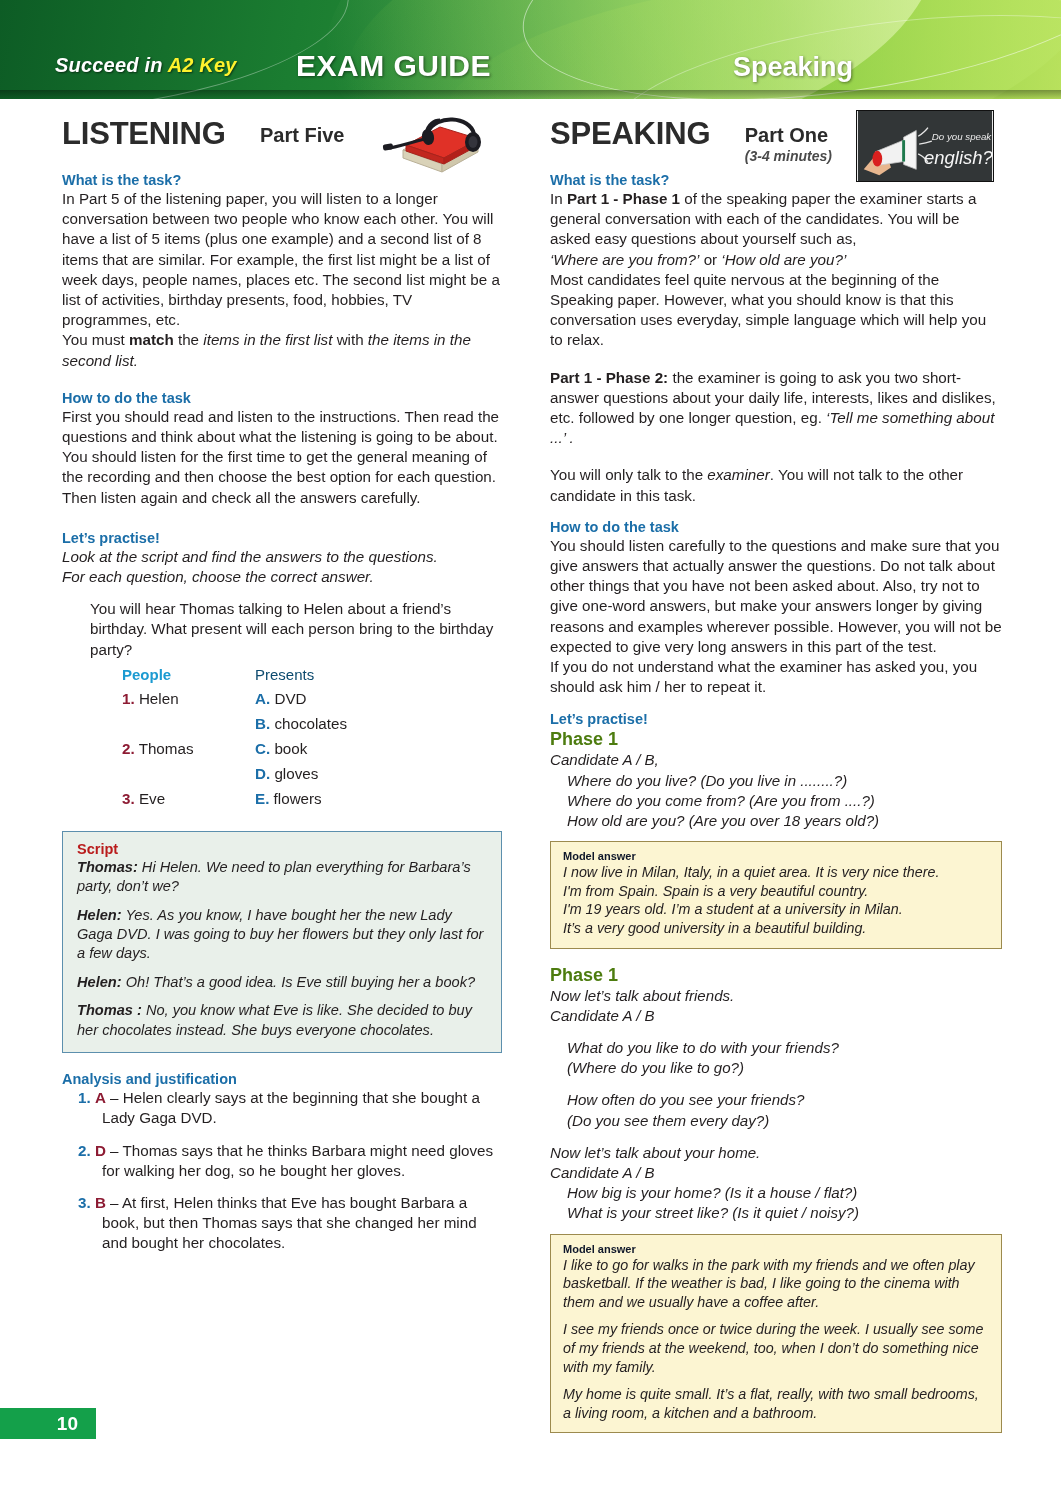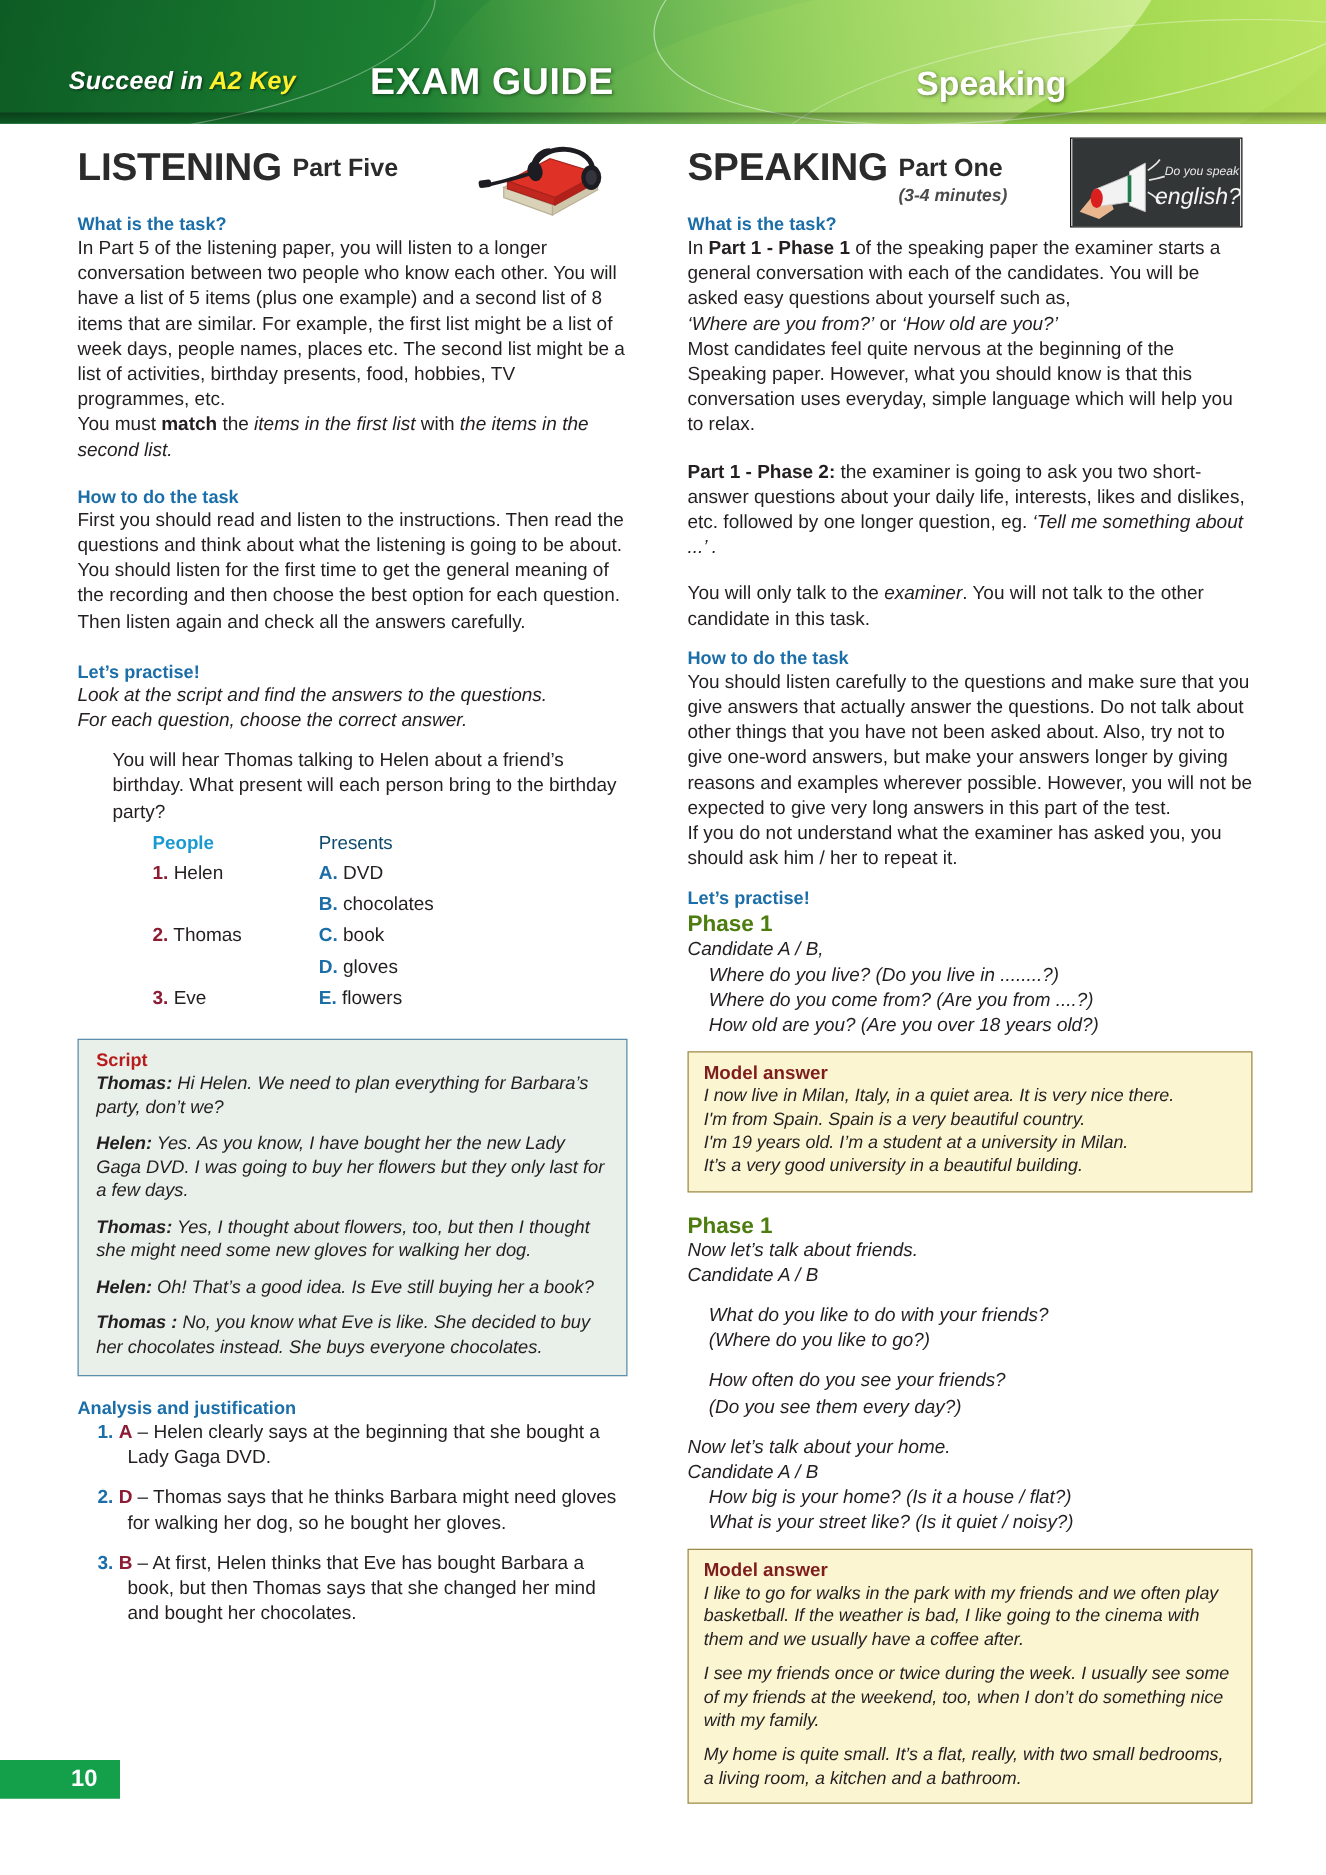--- a/index.html
+++ b/index.html
@@ -77,21 +77,21 @@
   .col-left  { position:absolute; left:62px;  top:116px; width:440px; }
   .col-right { position:absolute; left:550px; top:116px; width:452px; }
 
   .sec-title-row { position:relative; height:56px; }
   .sec-title {
     font-size:31px; font-weight:bold; color:#2b2b2b; letter-spacing:-0.2px;
     display:inline-block; vertical-align:top;
   }
   .sec-part {
     font-size:20px; font-weight:bold; color:#2b2b2b;
-    display:inline-block; vertical-align:top; margin-left:4px; padding-top:8px;
+    display:inline-block; vertical-align:top; margin-left:30px; padding-top:8px;
   }
   .sec-part .mins {
     display:block; font-size:14px; font-style:italic; font-weight:bold;
     color:#4a4a4a; margin-top:1px; text-align:center;
   }
 
   
   .icon-listening {
     position:absolute; left:316px; top:-4px; width:110px; height:62px;
   }
@@ -151,21 +151,21 @@
   
   .phase-h { font-size:18px; font-weight:bold; color:#4d7c0f; margin:2px 0 0 0; }
   .qblock { font-size:15.1px; line-height:20.2px; font-style:italic; margin:0; }
   .qindent { padding-left:17px; }
   .qgap { margin-top:12px; }
 
   .model-box {
     border:1px solid #9c8a4e; background:#fcf5d2; padding:8px 12px 10px 12px;
     margin-top:10px;
   }
-  .model-box h4 { font-size:15px; font-weight:bold; color:#7f1d1d; margin:0 0 1px 0; }
+  .model-box h4 { font-size:11px; font-weight:bold; color:#0f172a; margin:0 0 1px 0; }
   .model-box p {
     font-size:14.3px; line-height:18.6px; font-style:italic; margin:0 0 9px 0;
   }
   .model-box p.tight { margin-bottom:0; }
   .model-box p:last-child { margin-bottom:0; }
 
   
   .pagenum {
     position:absolute; left:0; top:1408px; width:96px; height:31px;
     background:#14a04a; color:#ffffff; font-size:19px; font-weight:bold;
@@ -258,21 +258,20 @@
         <span class="ppl"><span class="numk">3.</span> <span>Eve</span></span>
         <span class="prs"><span class="letk">E.</span> <span>flowers</span></span>
       </div>
     </div>
   </div>
 
   <div class="script-box">
     <h4>Script</h4>
     <p><span class="who">Thomas:</span><span> Hi Helen. We need to plan everything for Barbara’s party, don’t we?</span></p>
     <p><span class="who">Helen:</span><span> Yes. As you know, I have bought her the new Lady Gaga DVD. I was going to buy her flowers but they only last for a few days.</span></p>
-    <p><span class="who">Thomas:</span><span> Yes, I thought about flowers, too, but then I thought she might need some new gloves for walking her dog.</span></p>
     <p><span class="who">Helen:</span><span> Oh! That’s a good idea. Is Eve still buying her a book?</span></p>
     <p><span class="who">Thomas :</span><span> No, you know what Eve is like. She decided to buy her chocolates instead. She buys everyone chocolates.</span></p>
   </div>
 
   <div class="analysis">
     <h4>Analysis and justification</h4>
     <p class="ana-item"><span class="ana-n">1.</span> <span class="ana-a">A</span><span> – Helen clearly says at the beginning that she bought a Lady Gaga DVD.</span></p>
     <p class="ana-item"><span class="ana-n">2.</span> <span class="ana-a">D</span><span> – Thomas says that he thinks Barbara might need gloves for walking her dog, so he bought her gloves.</span></p>
     <p class="ana-item"><span class="ana-n">3.</span> <span class="ana-a">B</span><span> – At first, Helen thinks that Eve has bought Barbara a book, but then Thomas says that she changed her mind and bought her chocolates.</span></p>
   </div>

